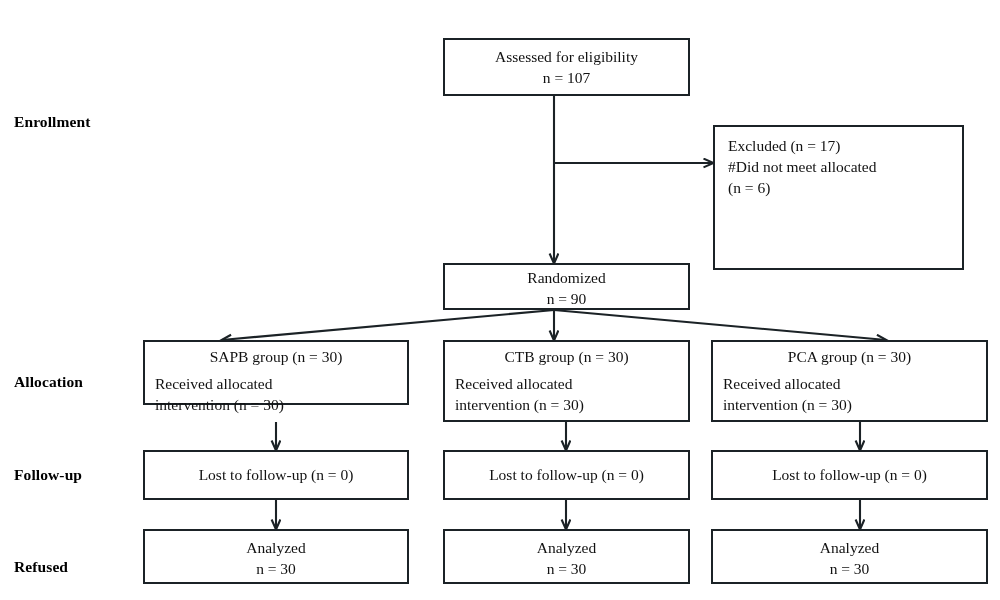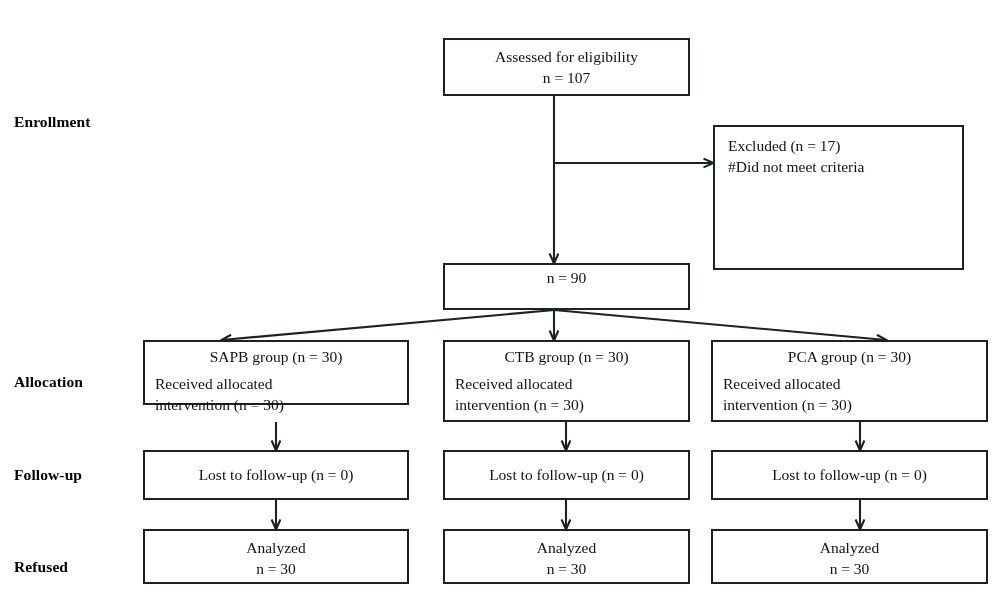--- a/index.html
+++ b/index.html
@@ -103,26 +103,28 @@
   <div class="box" style="left:443px; top:11px; width:247px; height:58px;margin-top:27px;">
     <div class="ctr pad-c">
       <span class="line">Assessed for eligibility</span>
       <span class="line">n = 107</span>
     </div>
   </div>
 
   <div class="box" style="left:713px; top:93px; width:251px; height:145px;margin-top:32px;">
     <div class="lft" style="padding:9px 0 0 13px;">
       <span class="line">Excluded (n = 17)</span>
-      <span class="line">#Did not meet criteria</span>
+      <span class="line">#Did not meet allocated</span>
+      <span class="line">(n = 6)</span>
     </div>
   </div>
 
   <div class="box" style="left:443px; top:263px; width:247px; height:47px;">
     <div class="ctr" style="padding:3px 10px 0 10px;">
+      <span class="line">Randomized</span>
       <span class="line">n = 90</span>
     </div>
   </div>
 
   <div class="box" style="left:143px; top:340px; width:266px; height:65px;">
     <div class="ctr" style="padding:5px 8px 0 8px;">
       <span class="line">SAPB group (n = 30)</span>
     </div>
     <div class="lft" style="padding:6px 0 0 10px;">
       <span class="line">Received allocated</span>

